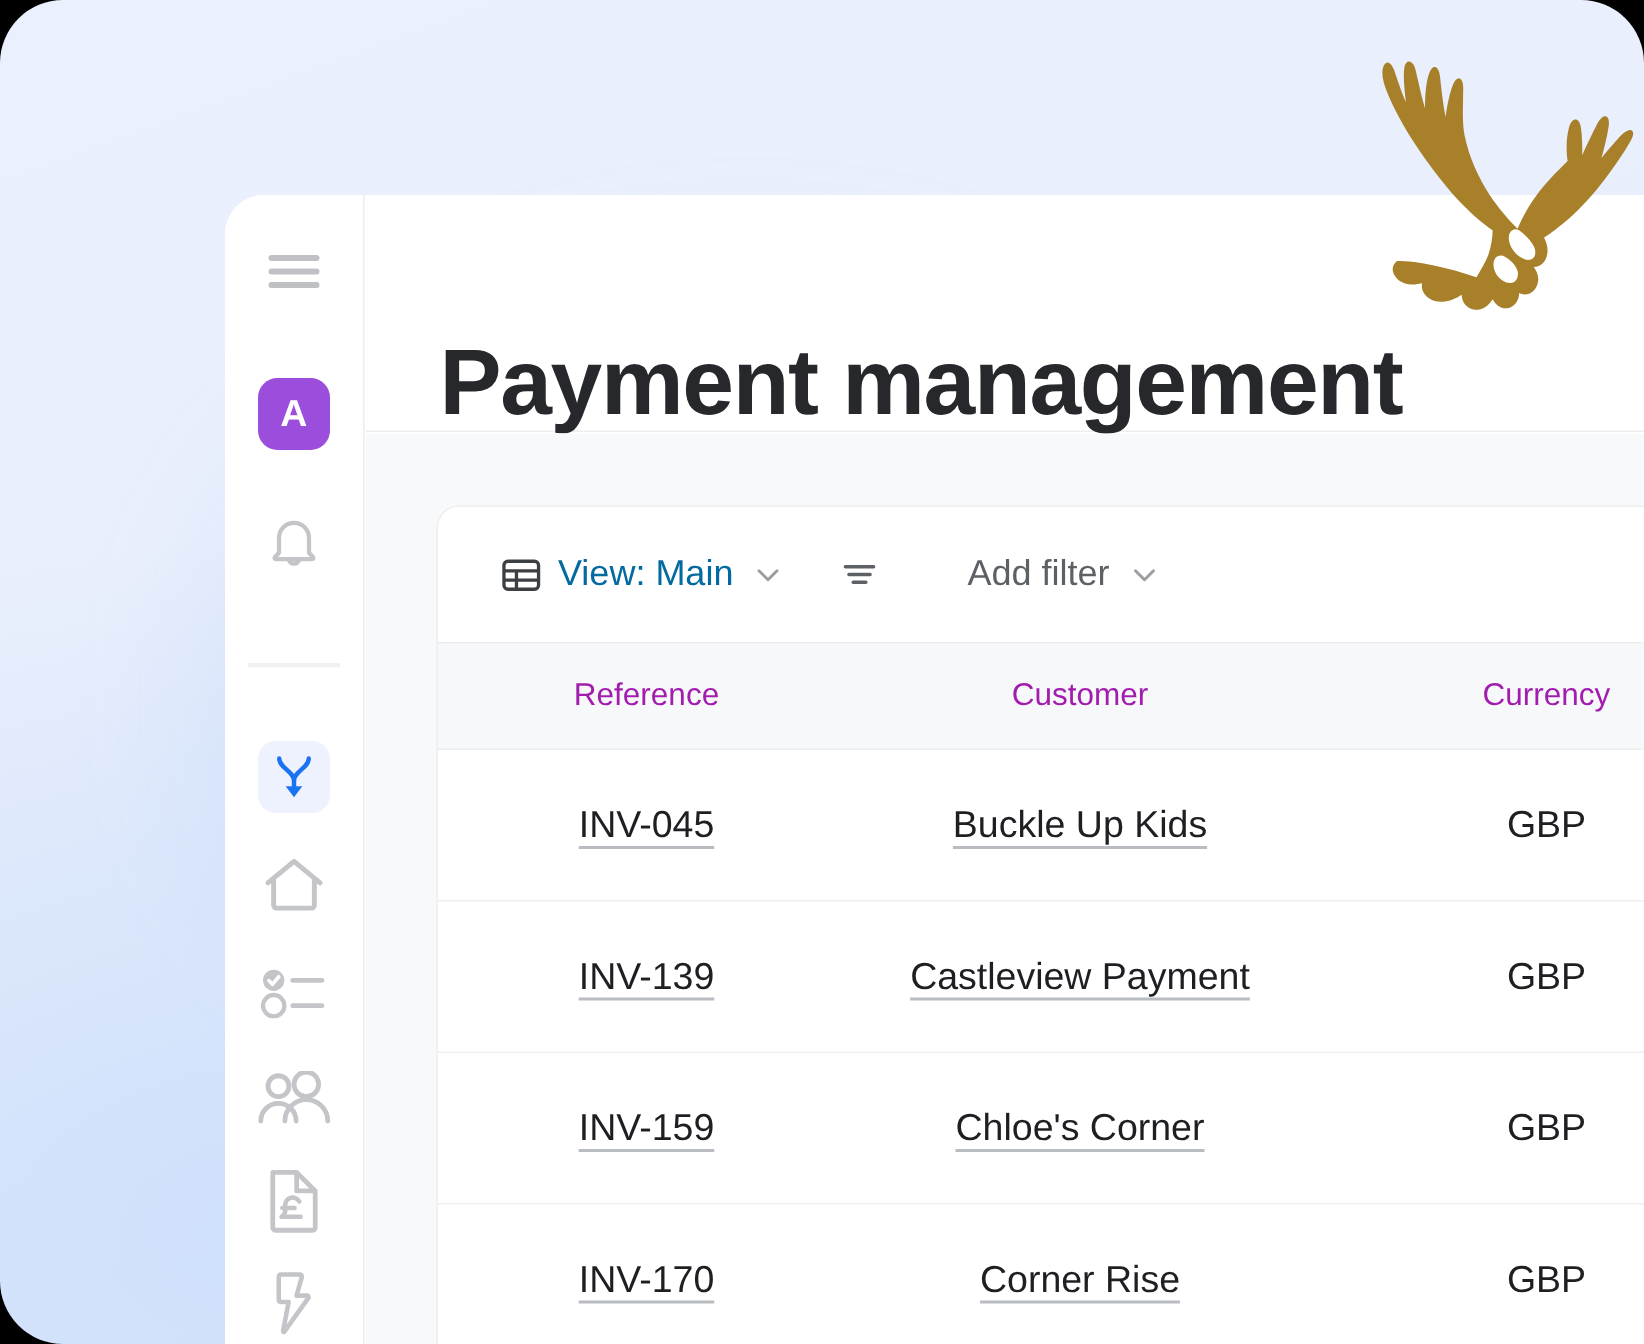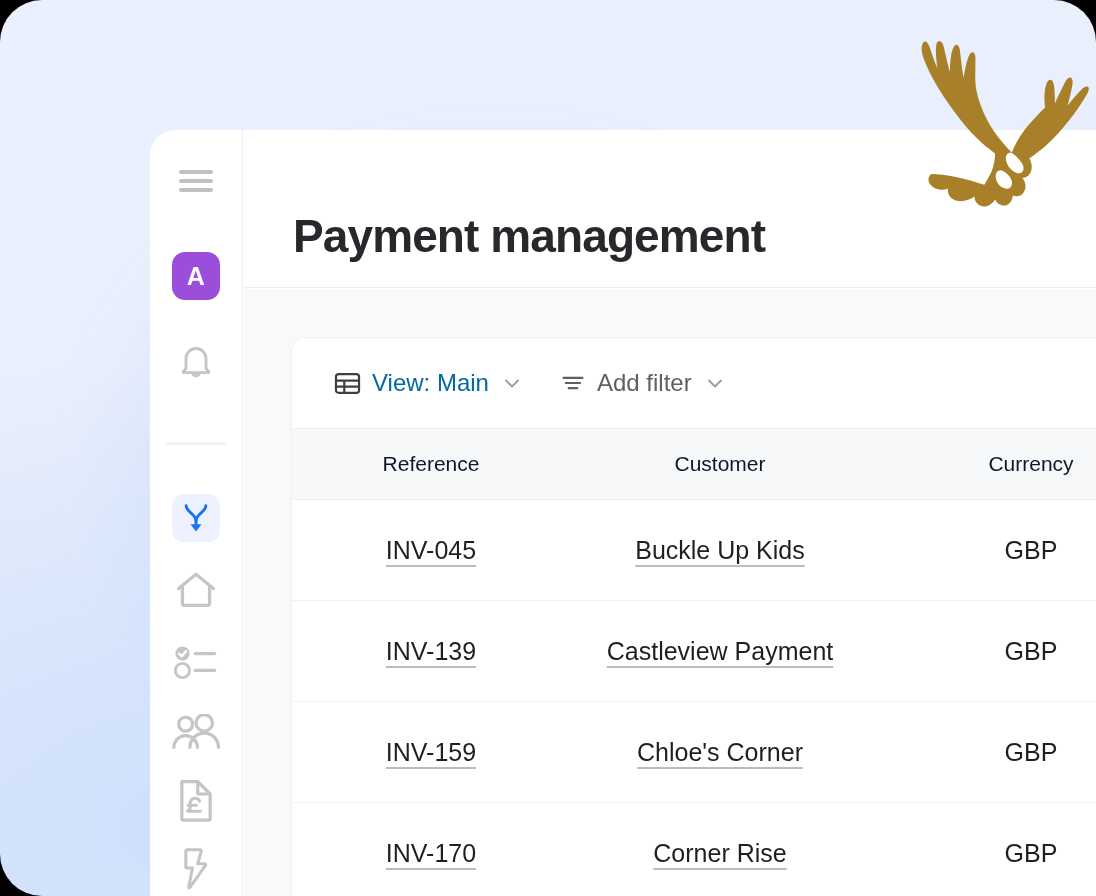--- a/index.html
+++ b/index.html
@@ -140,21 +140,21 @@
     right: 0;
     height: 158px;
     background: #ffffff;
     border-bottom: 1px solid #edeef0;
     box-sizing: border-box;
   }
   .page-title {
     position: absolute;
     left: 49px;
     top: 48px;
-    font-size: 46px;
+    font-size: 62px;
     font-weight: bold;
     color: #26282b;
     letter-spacing: -0.9px;
     white-space: nowrap;
   }
 
   
   .content {
     position: absolute;
     left: 94px;
@@ -189,37 +189,37 @@
     align-items: center;
     gap: 11px;
     cursor: pointer;
     user-select: none;
   }
   .tool-label {
     font-size: 24px;
     color: #0369a1;
     white-space: nowrap;
   }
-  .tool-label.muted { color: #5d6166; }
+  .tool-label.muted { color: #5d6166; margin-left: 48px; }
   .chev { display: block; }
 
   
   table.grid {
     width: 100%;
     border-collapse: collapse;
     table-layout: fixed;
   }
   table.grid thead th {
     background: #f7f8f9;
     border-top: 1px solid #edeef0;
     border-bottom: 1px solid #edeef0;
     height: 70px;
     font-size: 21px;
     font-weight: normal;
-    color: #0f172a;
+    color: #a21caf;
     text-align: center;
     padding: 0;
     white-space: nowrap;
   }
   table.grid tbody td {
     height: 100px;
     border-bottom: 1px solid #eef0f1;
     text-align: center;
     font-size: 25px;
     color: #1d1f22;

